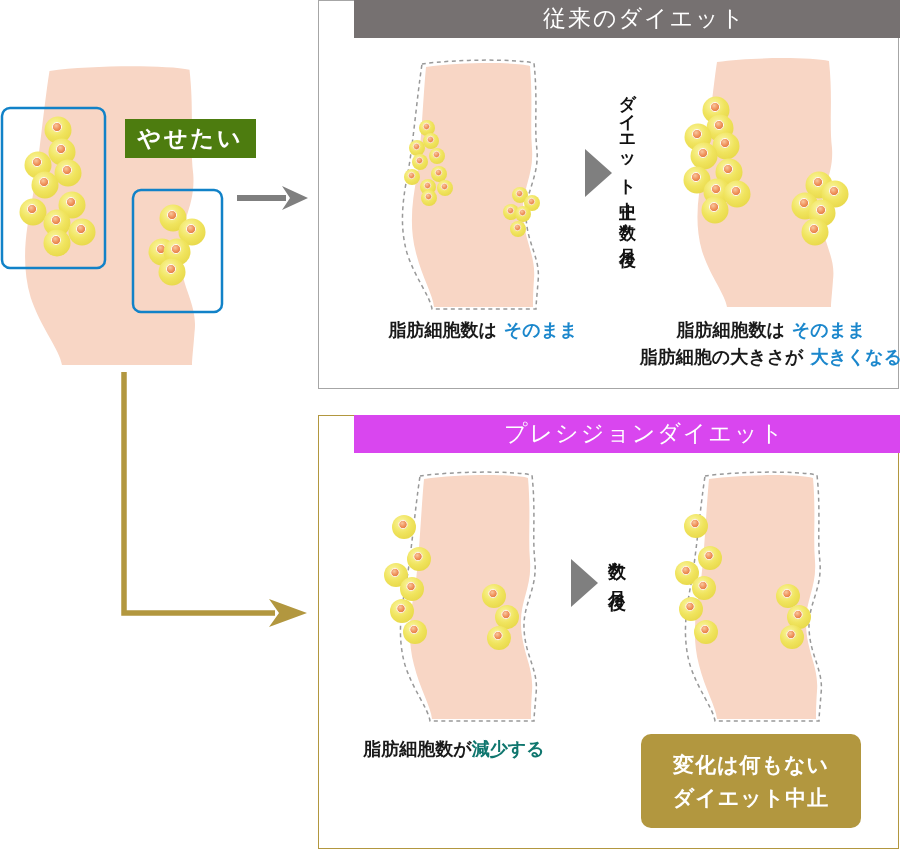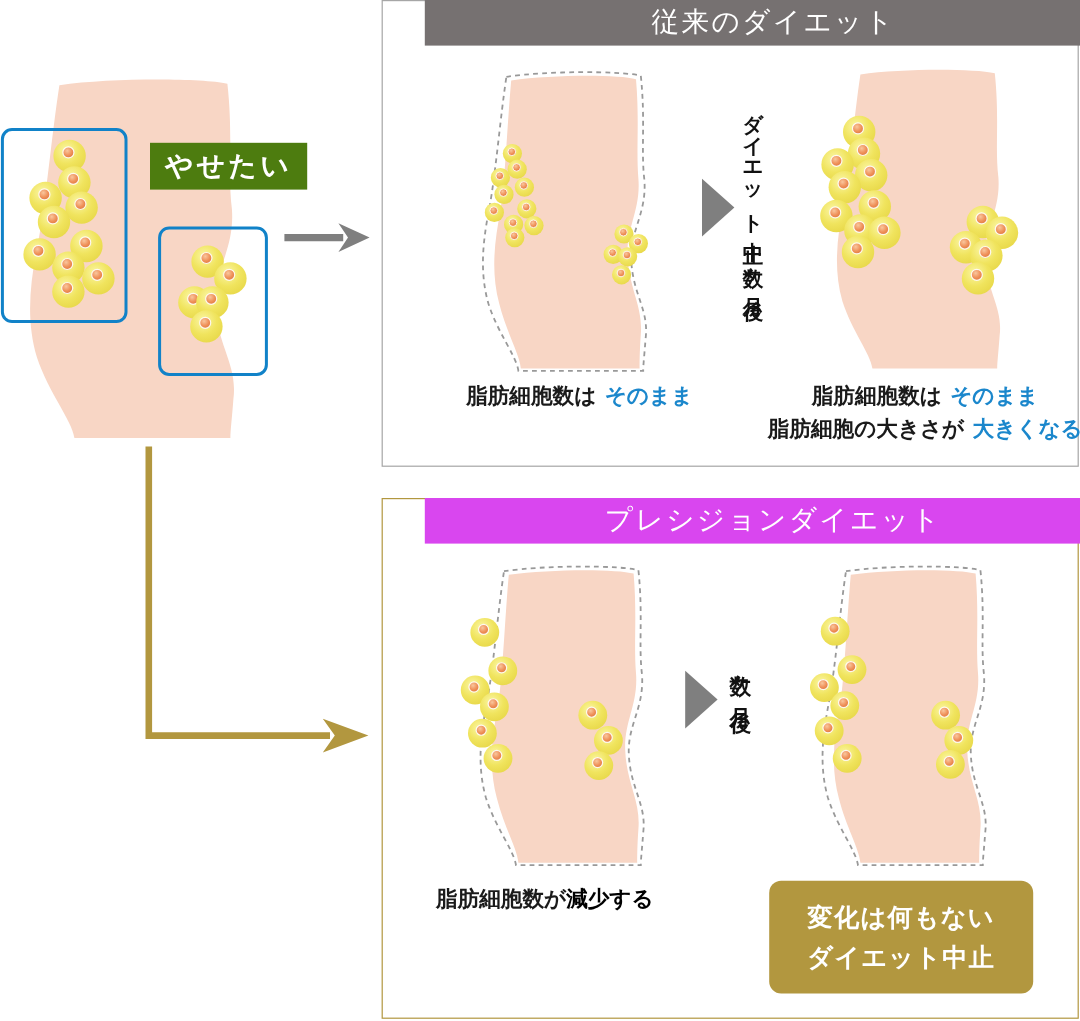--- a/index.html
+++ b/index.html
@@ -15,21 +15,21 @@
   .panel-header{position:absolute;left:-1.5px;top:-1.5px;width:calc(100% + 3px);height:38px;
       display:flex;align-items:center;justify-content:center;color:#fff;
       font-family:"DejaVu Serif","Liberation Serif",serif;font-size:23px;letter-spacing:2px;font-weight:normal;margin-left:36px;}
   .panel-conv .panel-header{background:#767171;}
   .panel-prec .panel-header{background:#d946ef;}
 
   
   .caption{position:absolute;text-align:center;font-weight:bold;font-size:18px;line-height:27px;
            color:#1a1a1a;white-space:nowrap;}
   .hl-blue{color:#1b87cc;}
-  .hl-gold{color:#000000;}
+  .hl-gold{color:#0f766e;}
   .hl-sp{margin-left:7px;}
 
   
   .vtext{position:absolute;writing-mode:vertical-rl;text-orientation:mixed;font-weight:bold;
          color:#111;}
   .vtext-conv{left:297px;top:80px;font-size:17px;letter-spacing:2px;}
   .vtext-prec{left:286px;top:133px;font-size:18px;letter-spacing:3px;}
 
   
   .tri{position:absolute;width:0;height:0;border-top:24px solid transparent;

